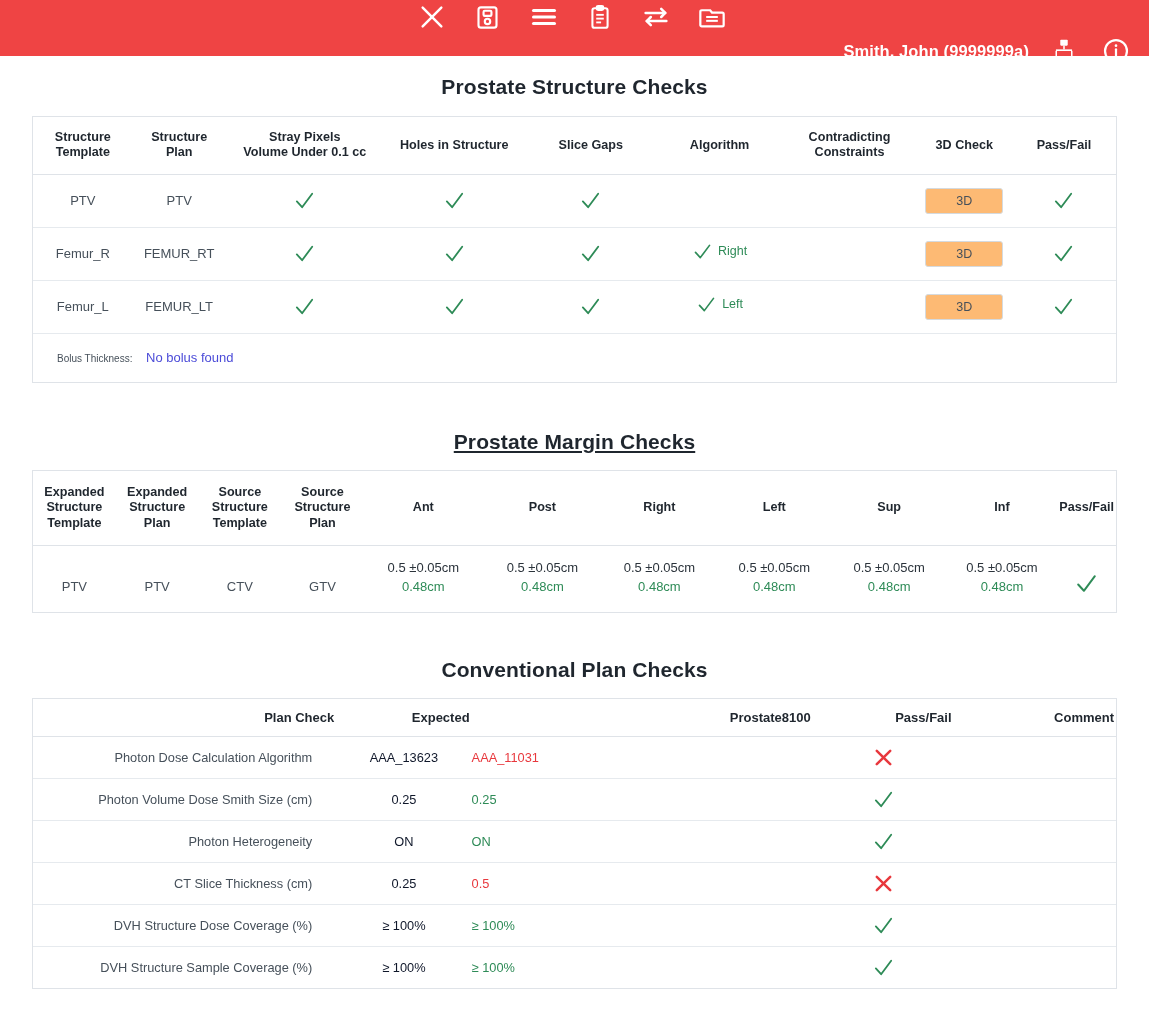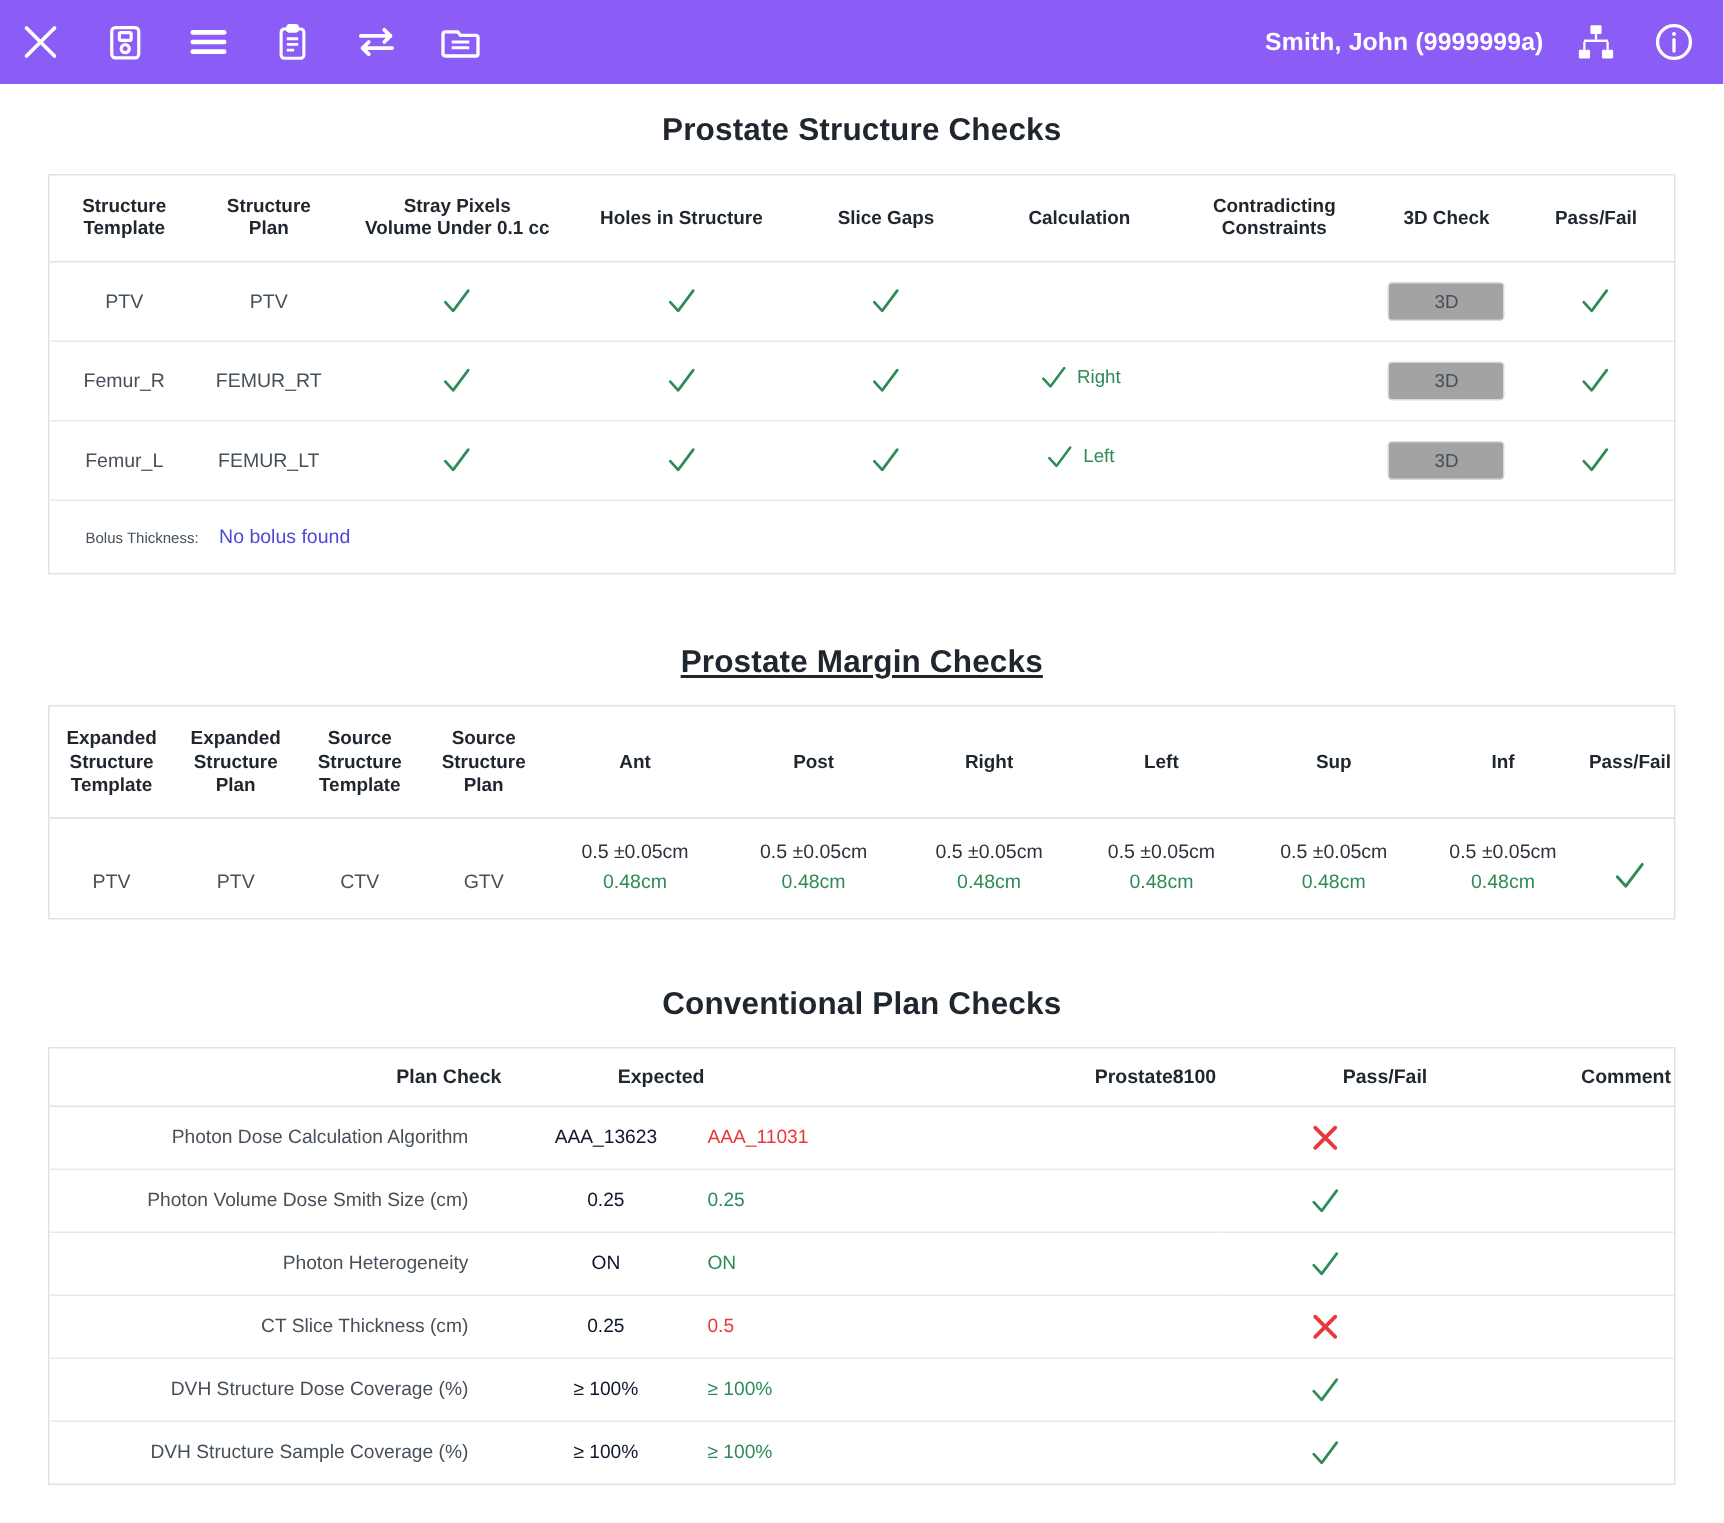--- a/index.html
+++ b/index.html
@@ -7,25 +7,26 @@
     margin: 0; padding: 0;
     width: 1149px; height: 1015px;
     background: #ffffff;
     font-family: "Liberation Sans", sans-serif;
     overflow: hidden;
   }
 
   
   .toolbar {
     height: 56px;
-    background: #8b5cf6;
+    background: #ef4444;
     display: flex;
     align-items: center;
     padding: 0 16px 0 10px;
     color: #ffffff;
+    flex-direction: column;
   }
   .tb-left { display: flex; align-items: center; gap: 22px; }
   .tb-right { margin-left: auto; display: flex; align-items: center; gap: 18px; }
   .tb-icon {
     width: 34px; height: 34px;
     display: flex; align-items: center; justify-content: center;
     cursor: pointer;
   }
   .tb-icon svg { display: block; }
   .patient-name {
@@ -85,21 +86,21 @@
   .lat-cell {
     display: inline-flex; align-items: center; gap: 5px;
     justify-content: center;
   }
   .lat-text { color: #2e8b57; font-size: 12.5px; }
 
   .btn-3d {
     display: inline-block;
     border: 1px solid #d5dade;
     border-radius: 3px;
-    background: #a3a3a3;
+    background: #fdba74;
     color: #46505a;
     font-size: 12.5px;
     padding: 5px 30px;
     cursor: pointer;
     font-family: "Liberation Sans", sans-serif;
   }
 
   
   .bolus-row td {
     text-align: left;
@@ -224,21 +225,21 @@
         <col style="width:8.8%">
         <col style="width:9.6%">
     </colgroup>
     <thead>
       <tr>
         <th><span class="hdr">Structure<br>Template</span></th>
         <th><span class="hdr">Structure<br>Plan</span></th>
         <th><span class="hdr">Stray Pixels<br>Volume Under 0.1 cc</span></th>
         <th><span class="hdr">Holes in Structure</span></th>
         <th><span class="hdr">Slice Gaps</span></th>
-        <th><span class="hdr">Calculation</span></th>
+        <th><span class="hdr">Algorithm</span></th>
         <th><span class="hdr">Contradicting<br>Constraints</span></th>
         <th><span class="hdr">3D Check</span></th>
         <th><span class="hdr">Pass/Fail</span></th>
       </tr>
     </thead>
     <tbody id="structure-body">
         <tr>
           <td>PTV</td>
      <td>PTV</td>
      <td><span class="mark">

